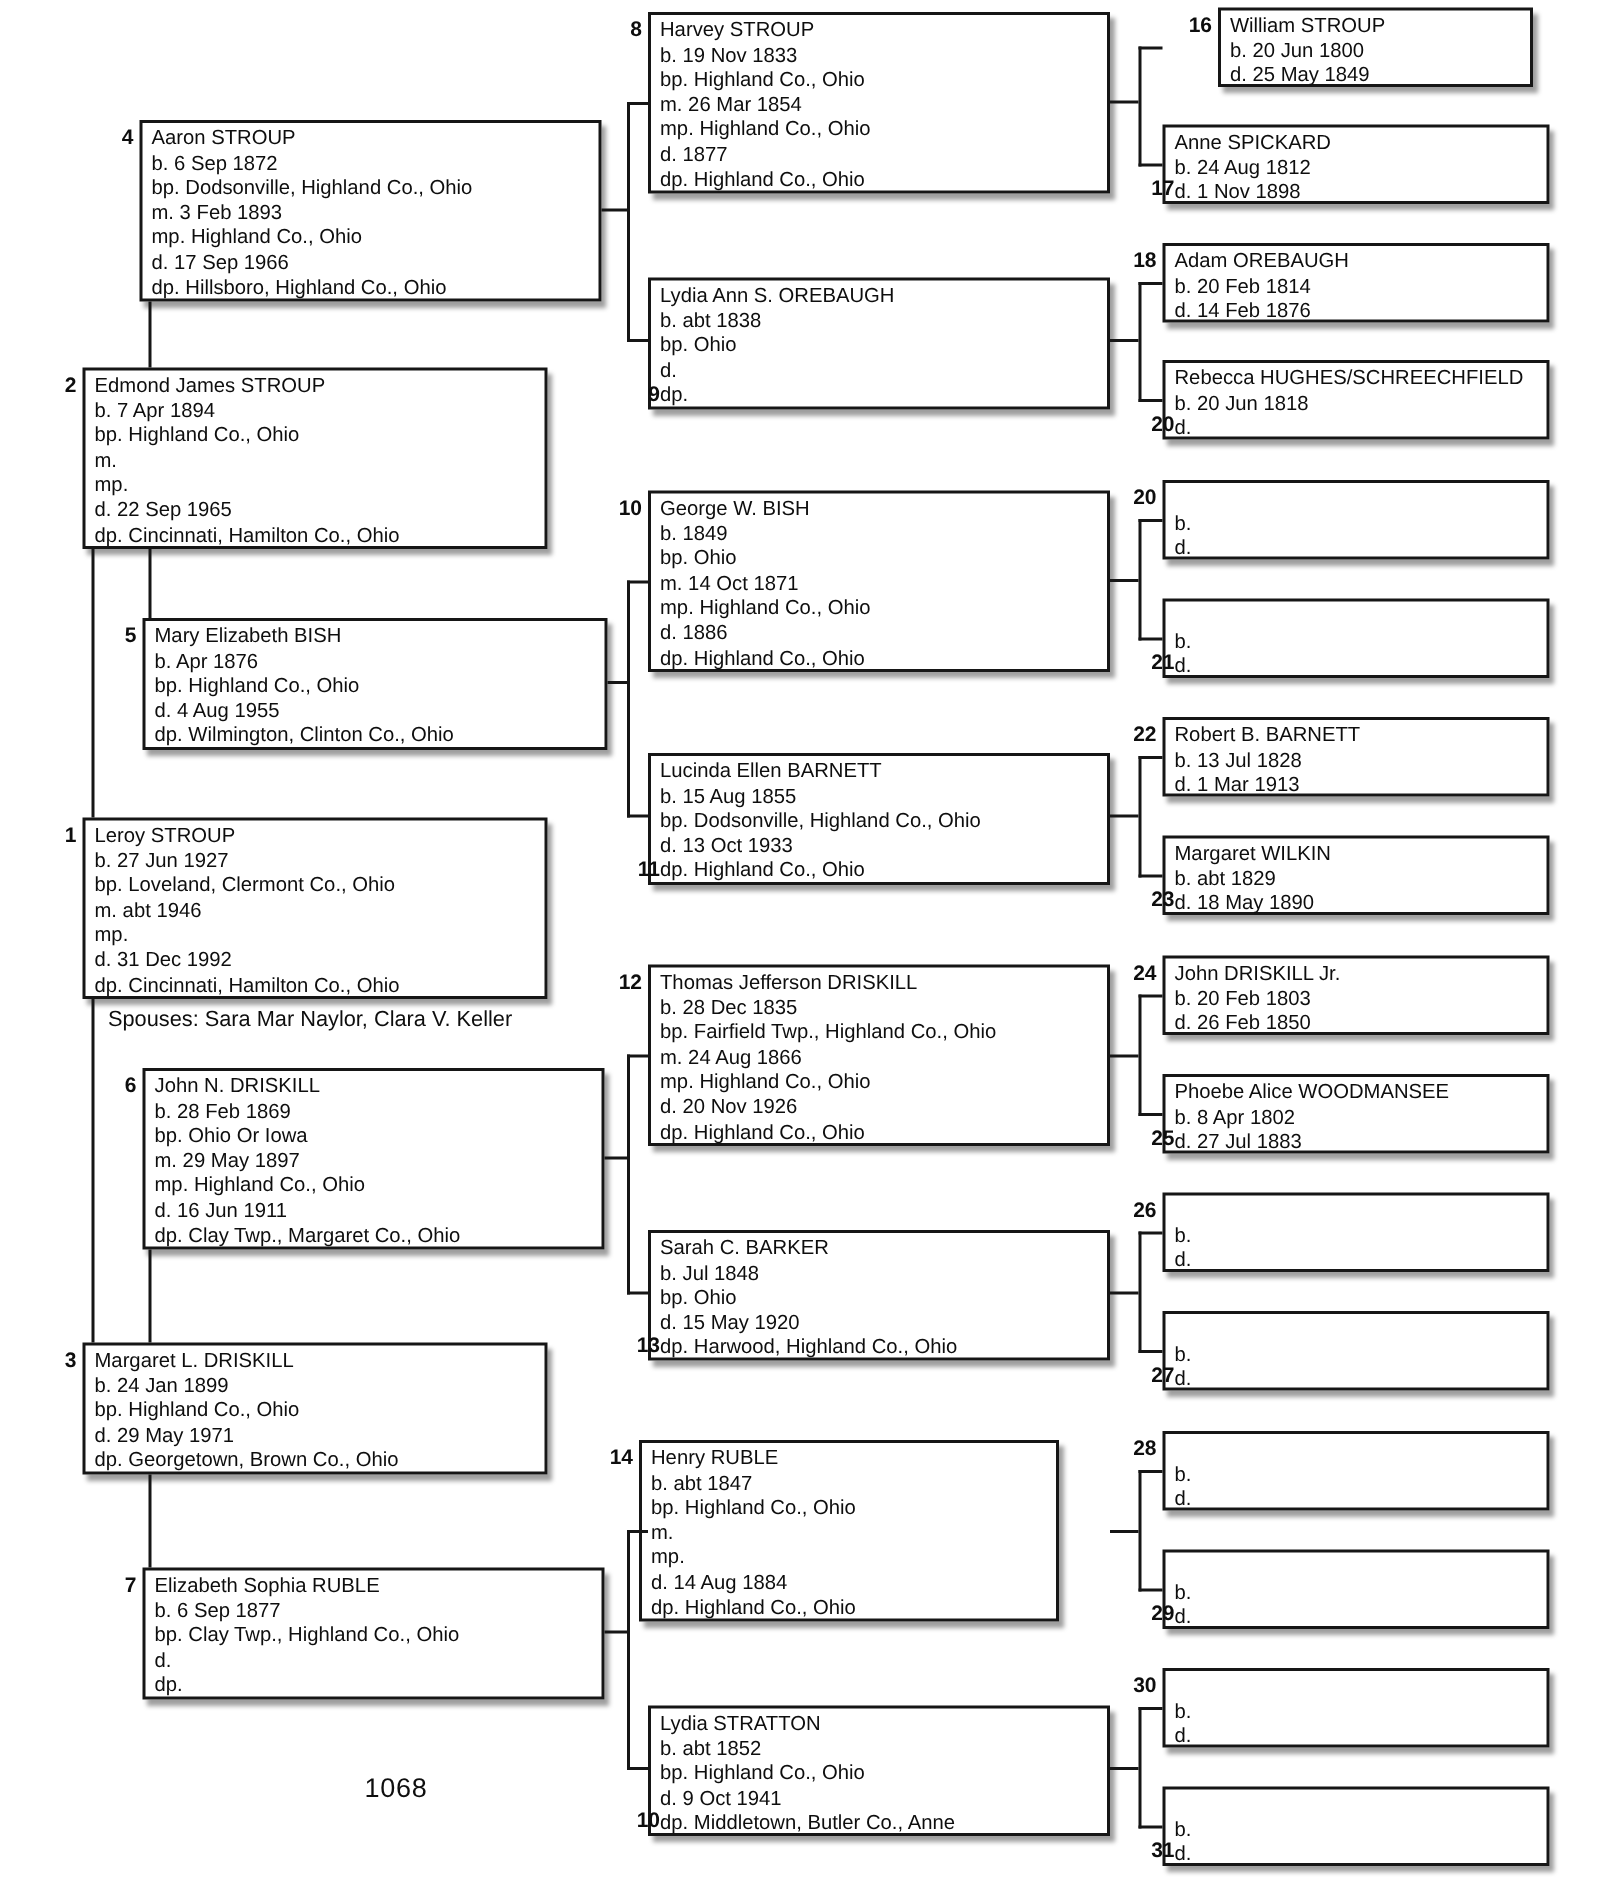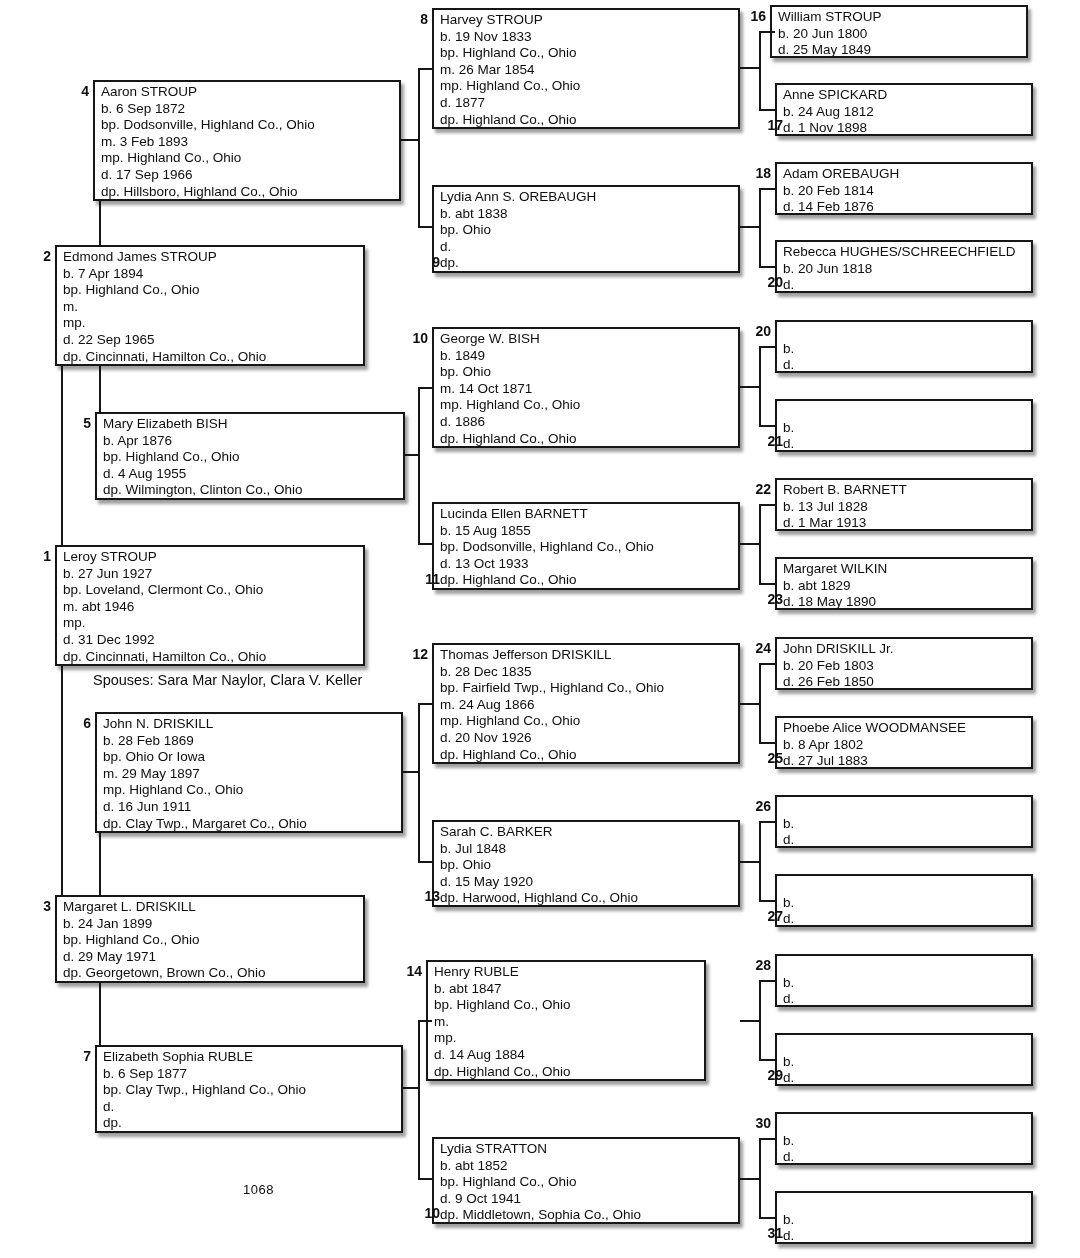--- a/index.html
+++ b/index.html
@@ -6,22 +6,22 @@
   #chart{position:relative;width:1080px;height:1258px;background:#fff;overflow:hidden;
          font-family:"Liberation Sans","DejaVu Sans",sans-serif;color:#0e0e0e;}
   .box{position:absolute;box-sizing:border-box;background:#fff;border:2px solid #161616;
        box-shadow:3px 4px 3px #9f9f9f;padding:2px 4px 2px 6px;}
   .ln{font-size:13.5px;line-height:16.6px;min-height:16.6px;white-space:nowrap;}
   .num{position:absolute;width:26px;text-align:right;font-weight:bold;font-size:14px;left:-32px;}
   .num.top{top:1px;}
   .num.bot{bottom:1px;margin-left:12px;}
   .vl{position:absolute;width:2px;background:#161616;}
   .hl{position:absolute;height:2px;background:#161616;}
-  .note{position:absolute;font-size:14.5px;white-space:nowrap;margin-left:21px;}
-  .pageno{position:absolute;font-size:13px;letter-spacing:.5px;}
+  .note{position:absolute;font-size:14.5px;white-space:nowrap;}
+  .pageno{position:absolute;font-size:18px;letter-spacing:.5px;}
 </style>
 </head>
 <body>
 
 <div id="chart">
 
   <div class="box" style="left:93px;top:80px;width:308px;height:121px">
     <div class="num top">4</div>
     <div class="ln">Aaron STROUP</div>
     <div class="ln">b. 6 Sep 1872</div>
@@ -166,24 +166,24 @@
     <div class="ln">d. 14 Aug 1884</div>
     <div class="ln">dp. Highland Co., Ohio</div>
   </div>
 
   <div class="box" style="left:432px;top:1137px;width:308px;height:87px">
     <div class="num bot">10</div>
     <div class="ln">Lydia STRATTON</div>
     <div class="ln">b. abt 1852</div>
     <div class="ln">bp. Highland Co., Ohio</div>
     <div class="ln">d. 9 Oct 1941</div>
-    <div class="ln">dp. Middletown, Sophia Co., Ohio</div>
-  </div>
-
-  <div class="box" style="left:770px;top:5px;width:258px;height:53px">
+    <div class="ln">dp. Middletown, Butler Co., Anne</div>
+  </div>
+
+  <div class="box" style="left:812px;top:5px;width:210px;height:53px">
     <div class="num top">16</div>
     <div class="ln">William STROUP</div>
     <div class="ln">b. 20 Jun 1800</div>
     <div class="ln">d. 25 May 1849</div>
   </div>
   <div class="box" style="left:775px;top:83px;width:258px;height:53px">
     <div class="num bot">17</div>
     <div class="ln">Anne SPICKARD</div>
     <div class="ln">b. 24 Aug 1812</div>
     <div class="ln">d. 1 Nov 1898</div>

